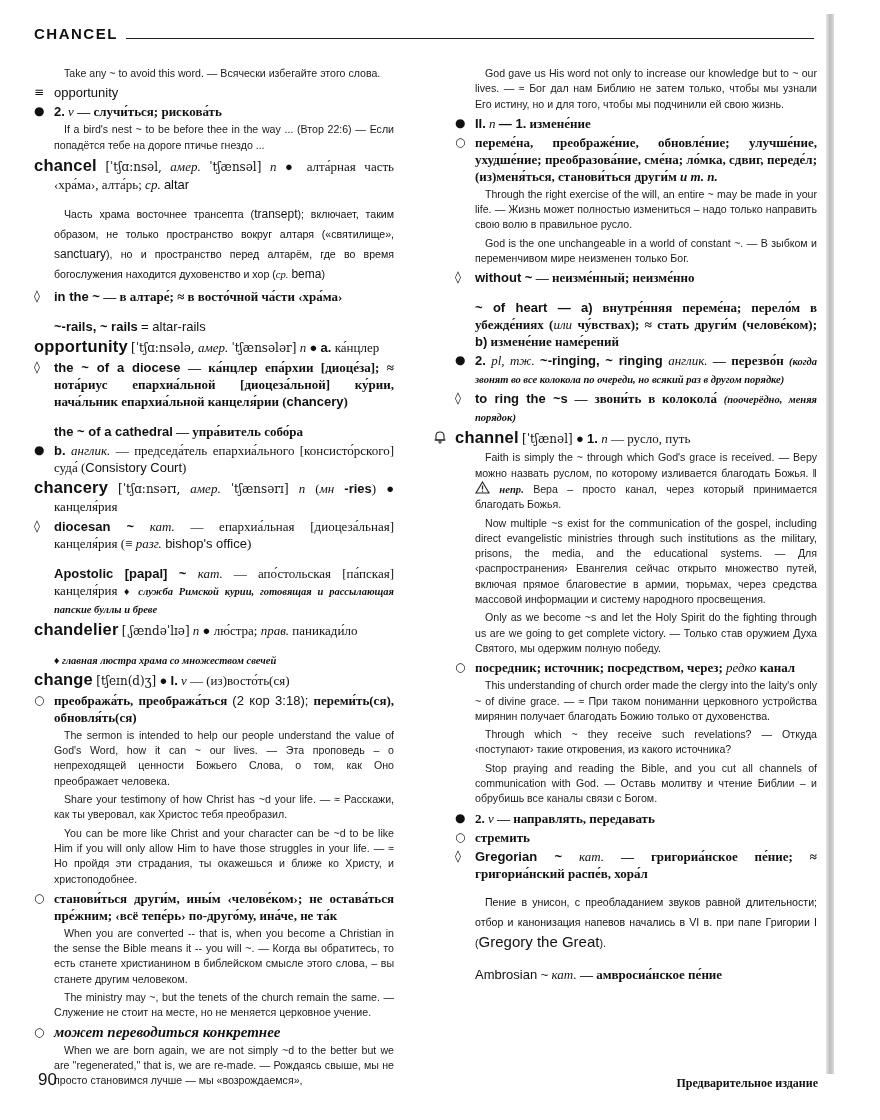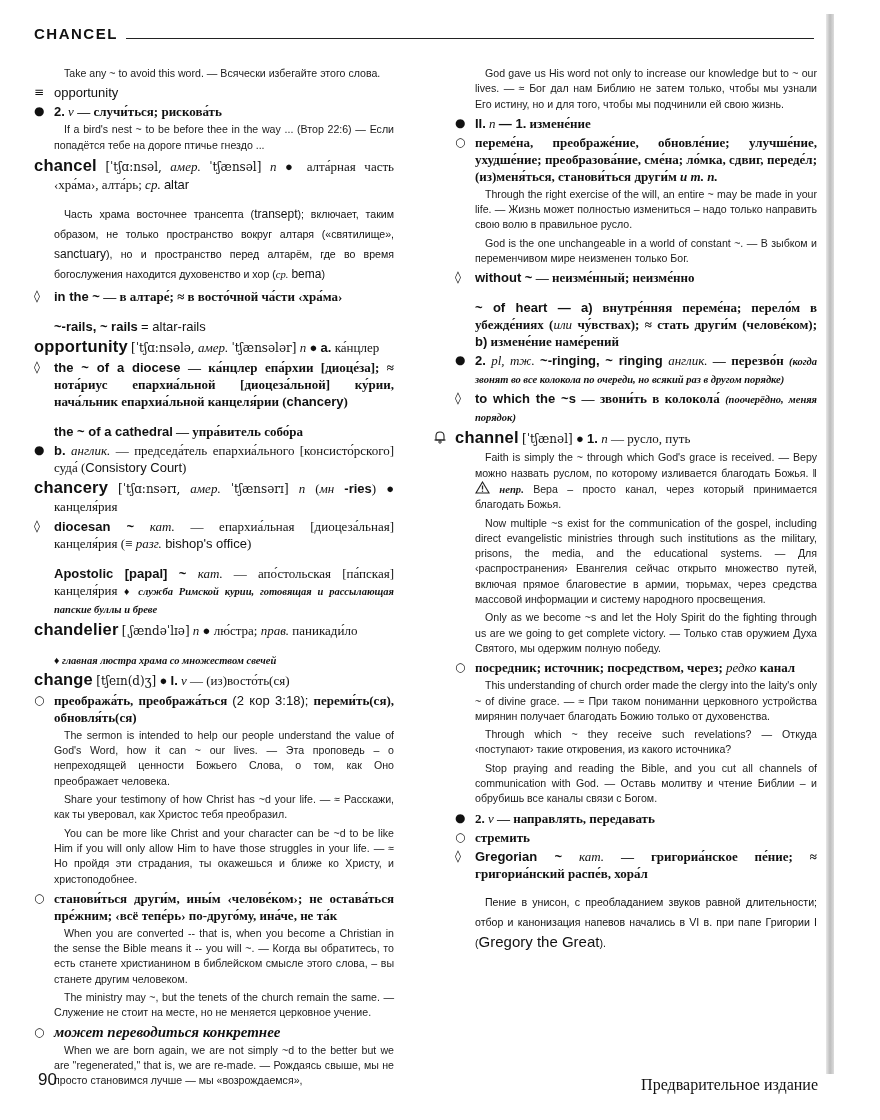--- a/index.html
+++ b/index.html
@@ -50,21 +50,21 @@
     font-family: "Liberation Serif", serif; font-size: 13px; line-height: 18px; text-align: justify;
   }
   .phon { font-family: "DejaVu Serif", serif; font-size: 12px; }
   .sb { font-family: "Liberation Sans", sans-serif; font-weight: bold; }
   .sn { font-family: "Liberation Sans", sans-serif; }
   .b { font-weight: bold; }
   .i { font-style: italic; }
   .small-i { font-style: italic; font-weight: bold; font-size: 10.5px; font-family: "Liberation Serif", serif; }
   .sub { padding-left: 20px; margin: 13px 0 2px 0; font-family: "Liberation Serif", serif; font-size: 13px; line-height: 17px; text-align: justify; }
   .footer-num { position: absolute; left: 38px; top: 1070px; font-family: "Liberation Sans", sans-serif; font-size: 17px; }
-  .footer-ed { position: absolute; right: 62px; top: 1076px; font-family: "Liberation Serif", serif; font-size: 16px; font-weight: normal; }
+  .footer-ed { position: absolute; right: 62px; top: 1076px; font-family: "Liberation Serif", serif; font-size: 12px; font-weight: bold; }
   .bell { position: absolute; left: -22px; top: 2px; width: 14px; height: 14px; }
   .warn { display: inline-block; width: 15px; height: 13px; vertical-align: -1px; }
 </style>
 </head>
 <body>
 
 <div class="spine"></div>
 
 <div class="header">
   <span class="title">CHANCEL</span>
@@ -234,21 +234,21 @@
     <span class="mk">●</span>
     <span class="sb">2.</span>
     <span class="i">pl, тж.</span>
     <span class="sb">~-ringing, ~ ringing</span>
     <span class="i">англик.</span>
     <span class="b">— перезво́н</span>
     <span class="small-i">(когда звонят во все колокола по очереди, но всякий раз в другом порядке)</span>
   </div>
   <div class="line">
     <span class="mk">◊</span>
-    <span class="sb">to which the ~s</span>
+    <span class="sb">to ring the ~s</span>
     <span class="b">— звони́ть в колокола́</span>
     <span class="small-i">(поочерёдно, меняя порядок)</span>
   </div>
 
   <div class="entry" style="position:relative">
     <svg class="bell" viewBox="0 0 14 14">
       <path d="M3 10 L3 6 Q3 2 7 2 Q11 2 11 6 L11 10 Z" fill="none" stroke="#222" stroke-width="1.1"></path>
       <line x1="1.5" y1="10" x2="12.5" y2="10" stroke="#222" stroke-width="1.1"></line>
       <circle cx="7" cy="12" r="1.2" fill="none" stroke="#222" stroke-width="1"></circle>
     </svg>
@@ -286,16 +286,21 @@
     <span class="b">стремить</span>
   </div>
 
   <div class="line">
     <span class="mk">◊</span>
     <span class="sb">Gregorian ~</span>
     <span class="i">кат.</span>
     <span class="b">— григориа́нское пе́ние; ≈ григориа́нский распе́в, хора́л</span>
   </div>
   <p class="note"><span>Пение в унисон, с преобладанием звуков равной длительности; отбор и канонизация напевов начались в VI в. при папе Григории I (</span><span class="sn" style="font-size:15px">Gregory the Great</span><span>).</span></p>
+  <div class="sub">
+    <span class="sn">Ambrosian ~</span>
+    <span class="i">кат.</span>
+    <span class="b">— амвросиа́нское пе́ние</span>
+  </div>
 </div>
 
 <div class="footer-num">90</div>
 <div class="footer-ed">Предварительное издание</div>
 
 </body></html>

